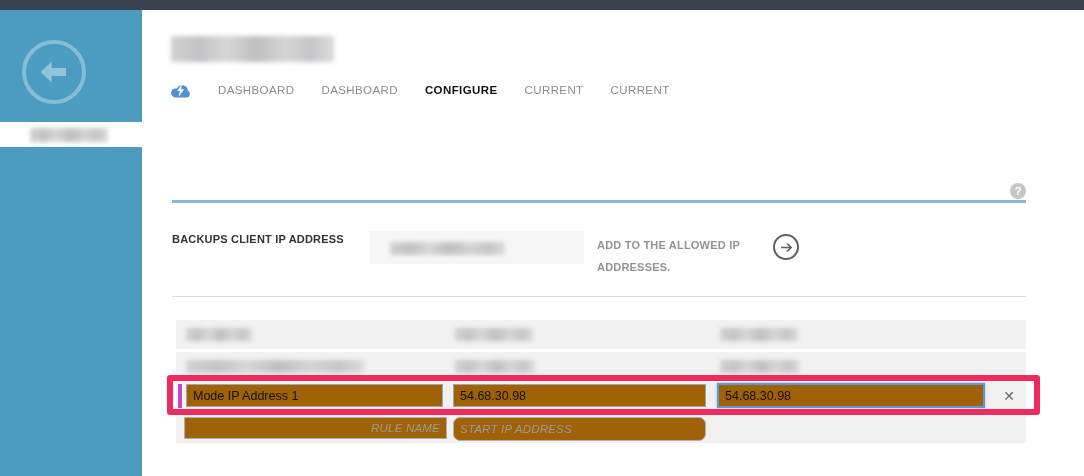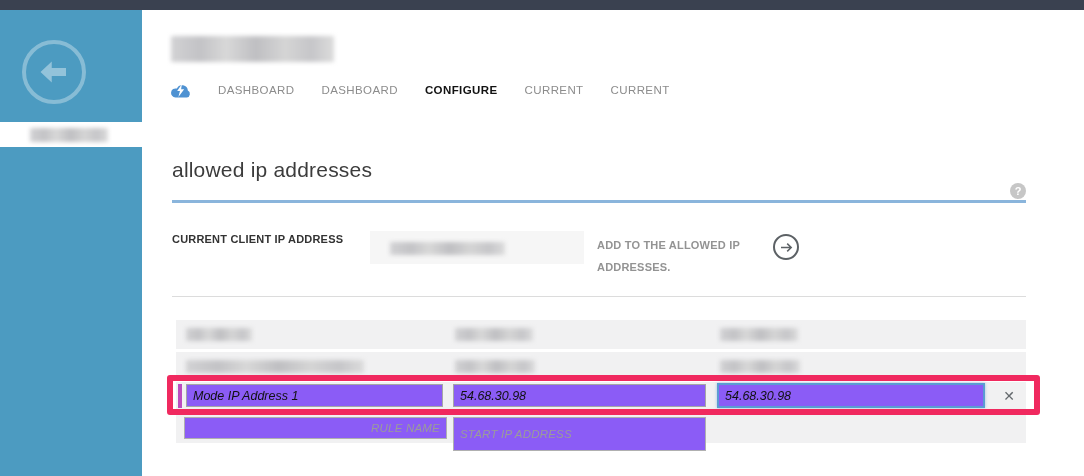--- a/index.html
+++ b/index.html
@@ -51,23 +51,23 @@
 
   
   .rule-row { position: absolute; left: 176px; width: 850px; height: 29px; background: #f1f1f2; }
   .rule-row .redact { position: absolute; top: 8px; height: 13px; }
 
   
   .pink-annotation { position: absolute; left: 167px; top: 375px; width: 873px; height: 40px;
                      border: 6px solid #f0295f; border-radius: 3px; pointer-events: none; z-index: 10; }
   .changed-marker { position: absolute; left: 178px; top: 384px; width: 4px; height: 24px; background: #bb4cc0; }
 
-  input.rule-input { position: absolute; height: 23px; border: 1px solid #a6a6a6; background: #8b5cf6;
+  input.rule-input { position: absolute; height: 23px; border: 1px solid #a6a6a6; background: #a16207;
                      font-family: "Liberation Sans", sans-serif; font-size: 12.5px; color: #111;
-                     padding: 0 6px; outline: none; font-style: italic; }
+                     padding: 0 6px; outline: none; }
   input.rule-input.focused { border: 2px solid #5b9bd3; height: 25px; box-shadow: 0 0 3px rgba(91,155,211,.55); }
   input.rule-input::placeholder { font-style: italic; color: #9b9b9b; font-size: 11.5px; letter-spacing: .2px; }
 
   .delete-x { position: absolute; left: 998px; top: 385px; width: 22px; height: 22px; display: flex;
               align-items: center; justify-content: center; font-size: 14px; font-weight: 700; color: #64696d;
               cursor: pointer; }
 </style>
 </head>
 <body>
 
@@ -97,25 +97,24 @@
         <polygon points="13.6,1.2 8.2,9.2 11.4,9.2 9.6,15.8 16.2,7.2 12.7,7.2" fill="#ffffff"></polygon>
       </svg>
     </span>
     <span class="tab">DASHBOARD</span>
     <span class="tab">DASHBOARD</span>
     <span class="tab active">CONFIGURE</span>
     <span class="tab">CURRENT</span>
     <span class="tab">CURRENT</span>
   </div>
 
-  <div class="sec-heading">allowed ip addresses</div>
   <div class="help-circle">?</div>
   <div class="blue-rule"></div>
 
-  <div class="client-label">CURRENT CLIENT IP ADDRESS</div>
+  <div class="client-label">BACKUPS CLIENT IP ADDRESS</div>
   <div class="client-box">
     <div class="redact"></div>
   </div>
   <div class="add-text">ADD TO THE ALLOWED IP ADDRESSES.</div>
   <div class="add-btn">
     <span style="display:flex">
       <svg width="13" height="11" viewBox="0 0 13 11">
         <path d="M1 5.5 H11 M7.2 1.6 L11.2 5.5 L7.2 9.4" stroke="#5c6165" stroke-width="1.5" fill="none"></path>
       </svg>
     </span>
@@ -140,15 +139,15 @@
 
   <input class="rule-input" style="left: 186px; top: 384px; width: 257px;" value="Mode IP Address 1">
   <input class="rule-input" style="left: 453px; top: 384px; width: 253px;" value="54.68.30.98">
   <input class="rule-input focused" style="left: 717px; top: 383px; width: 268px;" value="54.68.30.98">
   <div class="delete-x">✕</div>
 
   <div class="pink-annotation"></div>
 
   <div class="rule-row" style="top:415px;height:28px;"></div>
   <input class="rule-input" style="left: 184px; top: 417px; width: 263px; height: 22px; border-color: rgb(176, 176, 176); text-align: right;" placeholder="RULE NAME">
-  <input class="rule-input" style="left: 453px; top: 417px; width: 253px; height: 34px; border-color: rgb(176, 176, 176);" placeholder="START IP ADDRESS">
+  <input class="rule-input" style="left: 453px; top: 417px; width: 253px; height: 24px; border-color: rgb(176, 176, 176); border-radius: 7px;" placeholder="START IP ADDRESS">
 
 </div>
 
 </body></html>

